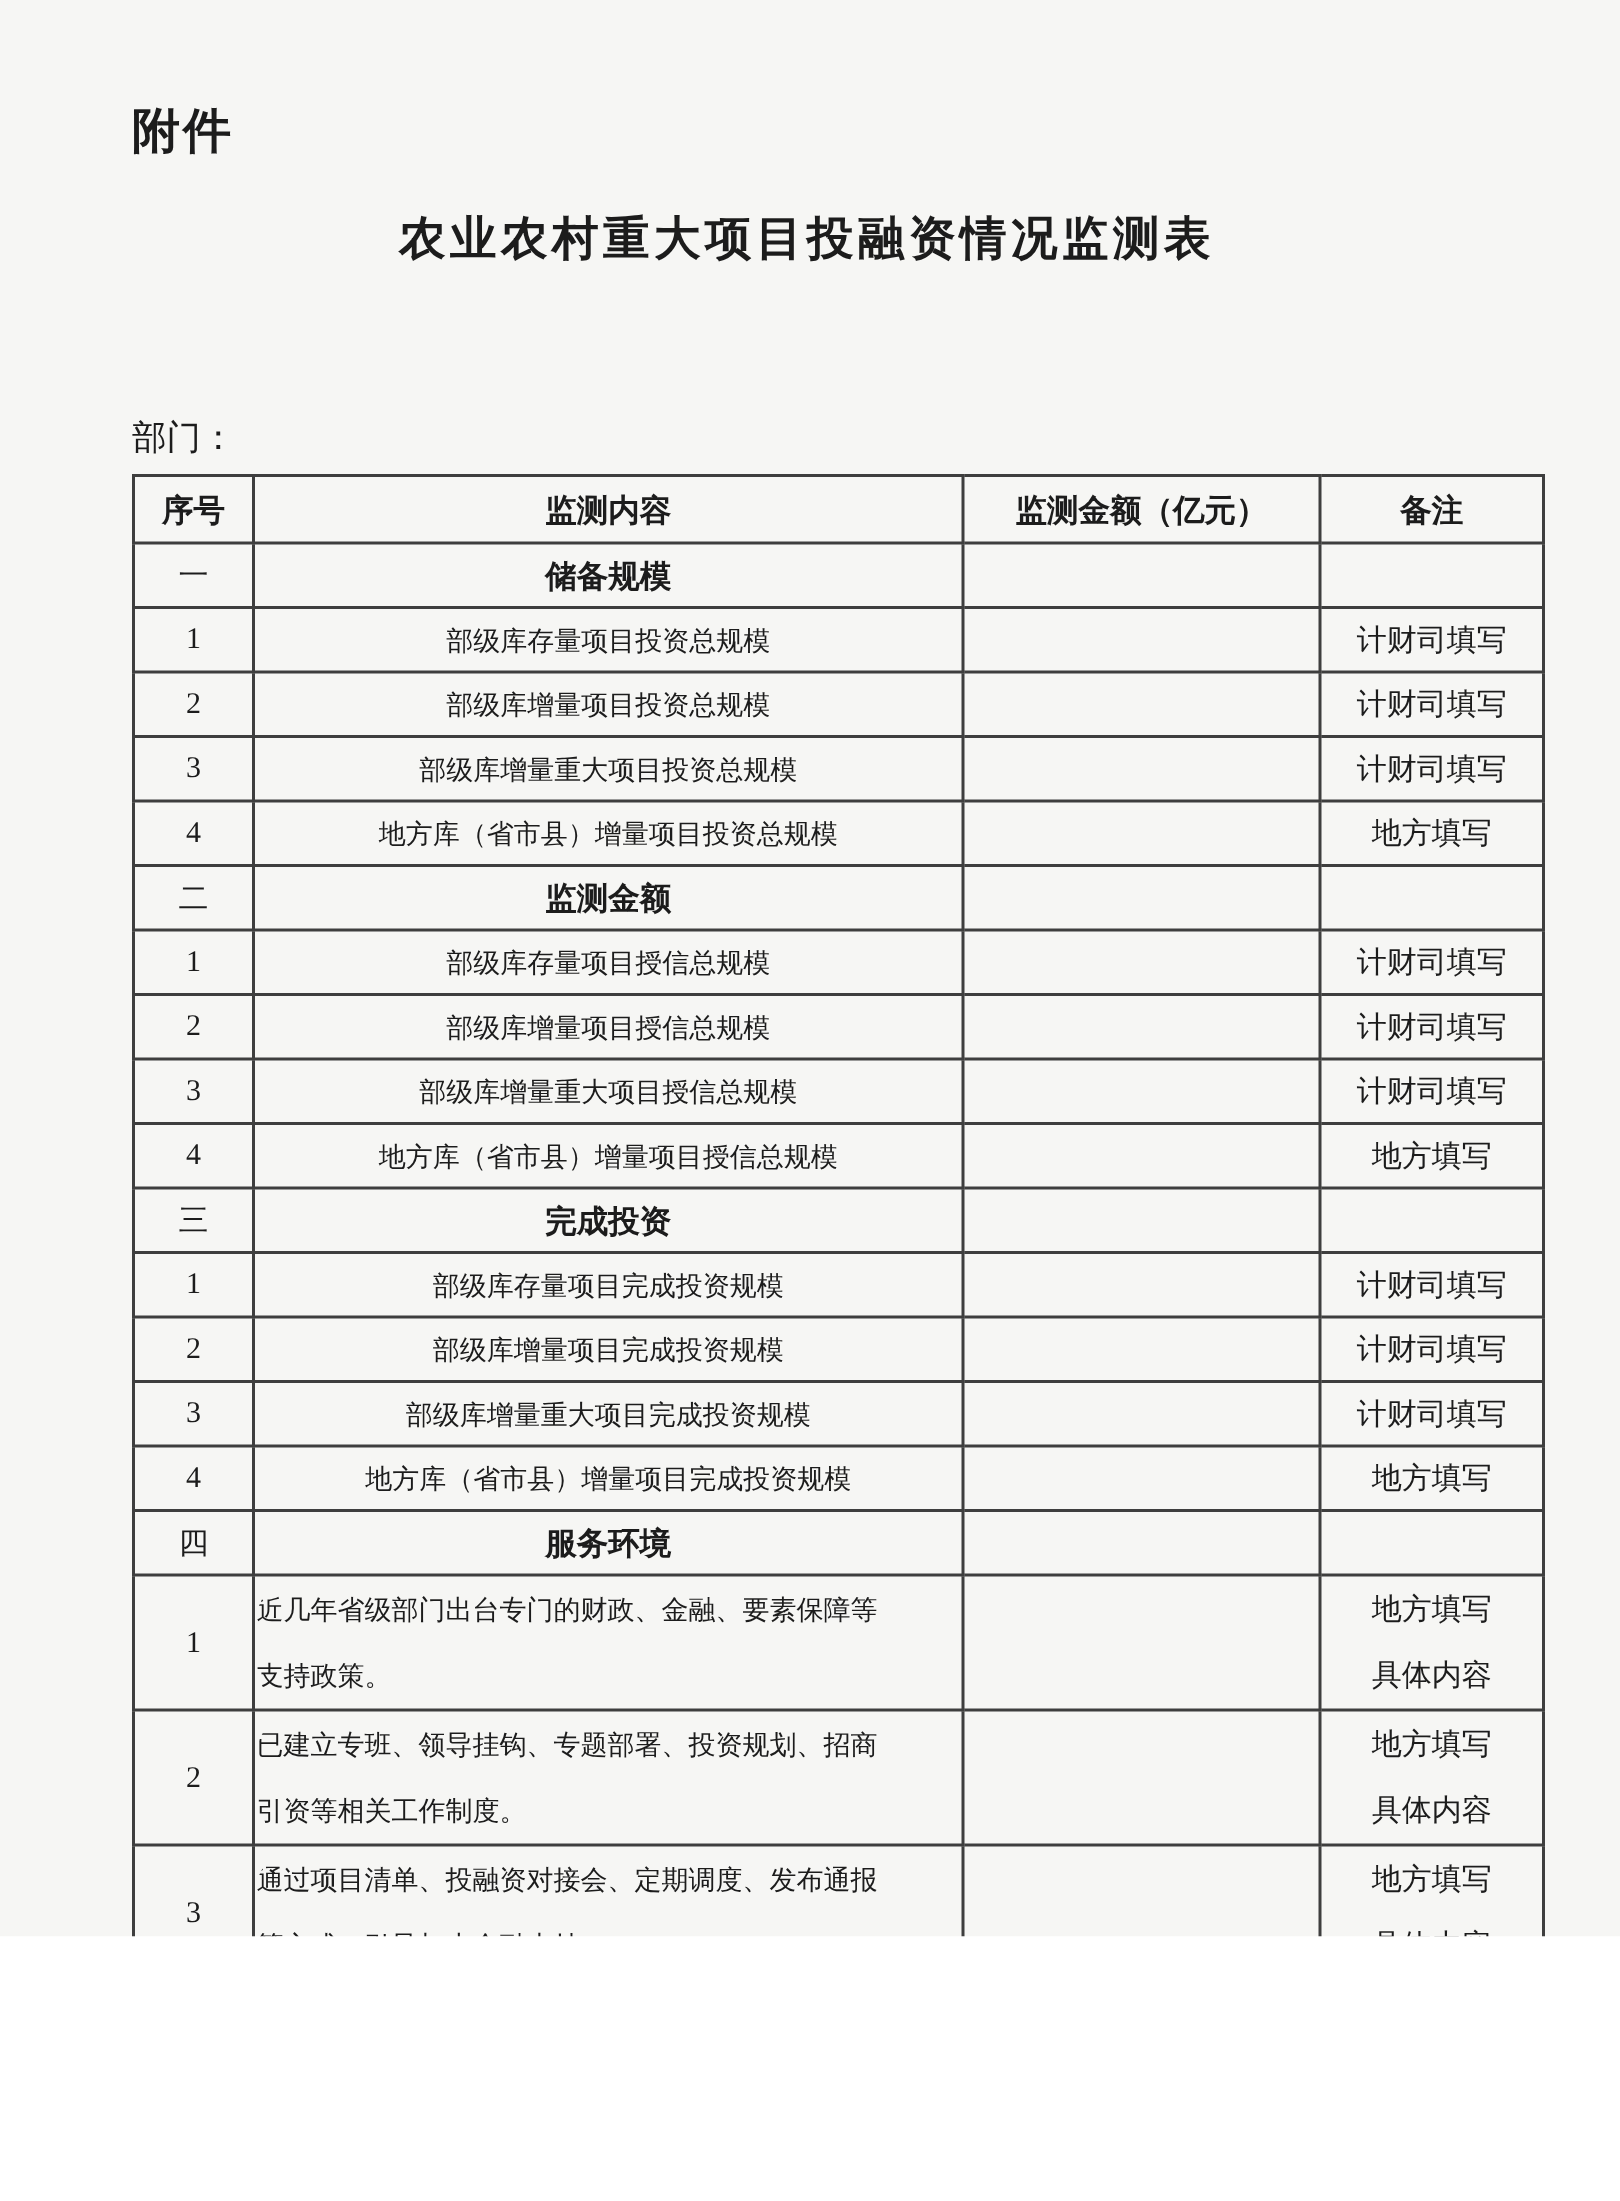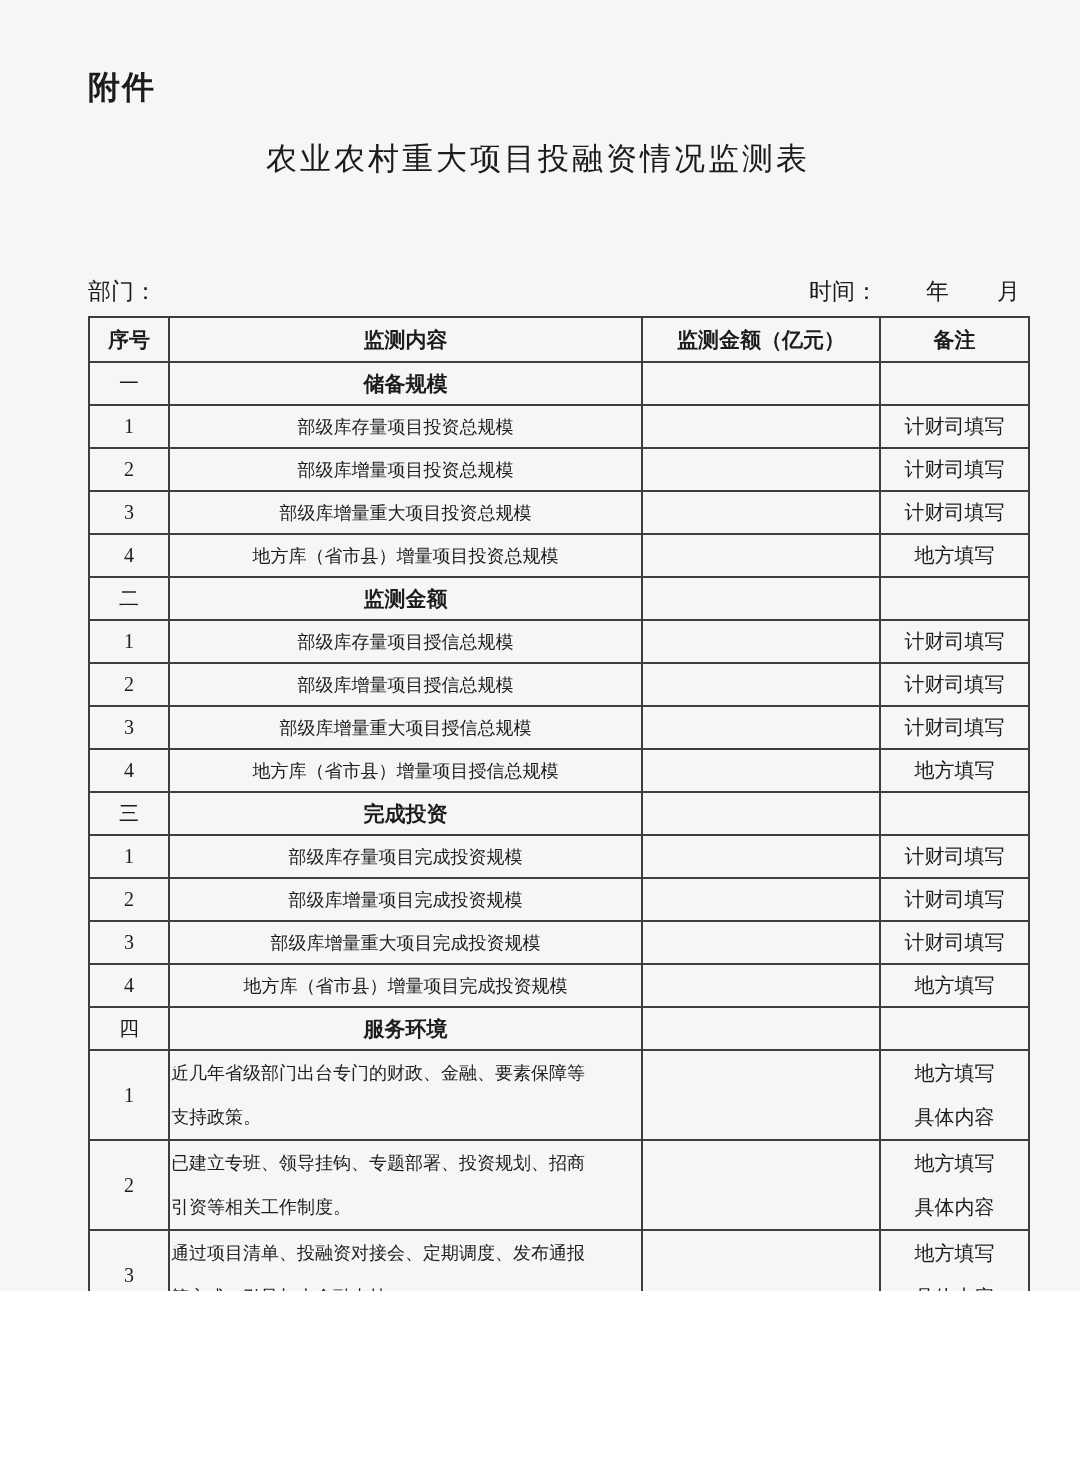--- a/index.html
+++ b/index.html
@@ -23,21 +23,21 @@
     letter-spacing: 2px;
   }
   .title {
     position: absolute;
     left: 0;
     right: 4px;
     top: 138px;
     margin: 0;
     text-align: center;
     font-family: "Liberation Sans", sans-serif;
-    font-weight: 400;
+    font-weight: 700;
     font-size: 31px;
     letter-spacing: 3px;
   }
   .meta-row {
     position: absolute;
     left: 88px;
     top: 276px;
     width: 932px;
     display: flex;
     justify-content: space-between;
@@ -99,25 +99,20 @@
 <body>
 
 <div class="page">
 
   <div class="attachment">附件</div>
 
   <h1 class="title">农业农村重大项目投融资情况监测表</h1>
 
   <div class="meta-row">
     <span>部门：</span>
-    <span class="time-group">
-      <span>时间：</span>
-      <span class="gap-a">年</span>
-      <span class="gap-b">月</span>
-    </span>
   </div>
 
   <table class="monitor-table">
     <colgroup>
       <col style="width:80px">
       <col style="width:473px">
       <col style="width:238px">
       <col style="width:149px">
     </colgroup>
     <thead>

